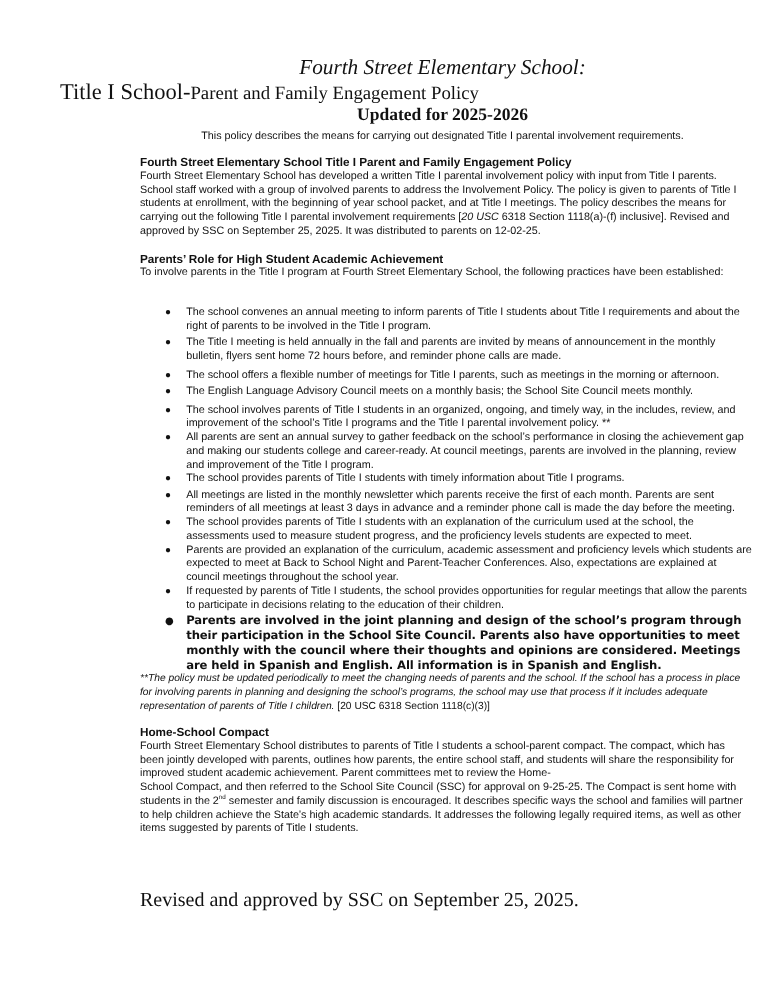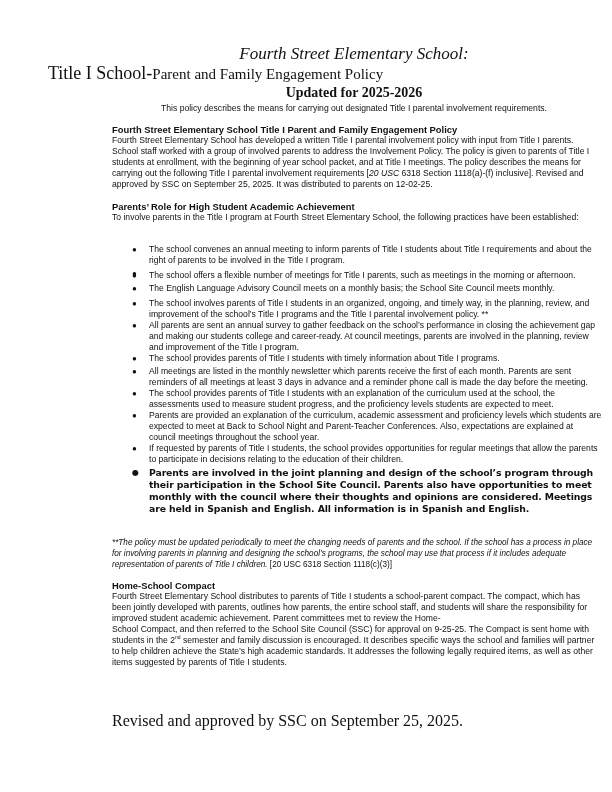--- a/index.html
+++ b/index.html
@@ -46,24 +46,24 @@
     <p class="p"><span>Fourth Street Elementary School has developed a written Title I parental involvement policy with input from Title I parents. School staff worked with a group of involved parents to address the Involvement Policy. The policy is given to parents of Title I students at enrollment, with the beginning of year school packet, and at Title I meetings. The policy describes the means for carrying out the following Title I parental involvement requirements [</span><span class="it">20 USC</span><span> 6318 Section 1118(a)-(f) inclusive]. Revised and approved by SSC on September 25, 2025. It was distributed to parents on 12-02-25.</span></p>
   </div>
 
   <div class="block" style="top:201px;">
     <div class="h">Parents’ Role for High Student Academic Achievement</div>
     <p class="p">To involve parents in the Title I program at Fourth Street Elementary School, the following practices have been established:</p>
   </div>
 
   <ul class="bullets" style="top:244px;">
     <li><span class="dot">●</span><span>The school convenes an annual meeting to inform parents of Title I students about Title I requirements and about the right of parents to be involved in the Title I program.</span></li>
-    <li class="gap"><span class="dot">●</span></li>
+    <li class="gap"><span class="dot">●</span><span>The Title I meeting is held annually in the fall and parents are invited by means of announcement in the monthly bulletin, flyers sent home 72 hours before, and reminder phone calls are made.</span></li>
     <li class="gap" style="margin-top:4px;"><span class="dot">●</span><span>The school offers a flexible number of meetings for Title I parents, such as meetings in the morning or afternoon.</span></li>
     <li class="gap"><span class="dot">●</span><span>The English Language Advisory Council meets on a monthly basis; the School Site Council meets monthly.</span></li>
-    <li class="gap" style="margin-top:4px;"><span class="dot">●</span><span>The school involves parents of Title I students in an organized, ongoing, and timely way, in the planning, review, and improvement of the school’s Title I programs and the Title I parental involvement policy. **</span></li>
+    <li class="gap" style="margin-top:4px;"><span class="dot">●</span><span>The school involves parents of Title I students in an organized, ongoing, and timely way, in the includes, review, and improvement of the school’s Title I programs and the Title I parental involvement policy. **</span></li>
     <li><span class="dot">●</span><span>All parents are sent an annual survey to gather feedback on the school’s performance in closing the achievement gap and making our students college and career-ready. At council meetings, parents are involved in the planning, review and improvement of the Title I program.</span></li>
     <li><span class="dot">●</span><span>The school provides parents of Title I students with timely information about Title I programs.</span></li>
     <li class="gap"><span class="dot">●</span><span>All meetings are listed in the monthly newsletter which parents receive the first of each month. Parents are sent reminders of all meetings at least 3 days in advance and a reminder phone call is made the day before the meeting.</span></li>
     <li><span class="dot">●</span><span>The school provides parents of Title I students with an explanation of the curriculum used at the school, the assessments used to measure student progress, and the proficiency levels students are expected to meet.</span></li>
     <li><span class="dot">●</span><span>Parents are provided an explanation of the curriculum, academic assessment and proficiency levels which students are expected to meet at Back to School Night and Parent-Teacher Conferences. Also, expectations are explained at council meetings throughout the school year.</span></li>
     <li><span class="dot">●</span><span>If requested by parents of Title I students, the school provides opportunities for regular meetings that allow the parents to participate in decisions relating to the education of their children.</span></li>
     <li class="boldbig"><span class="dot">●</span><span>Parents are involved in the joint planning and design of the school’s program through their participation in the School Site Council. Parents also have opportunities to meet monthly with the council where their thoughts and opinions are considered. Meetings are held in Spanish and English. All information is in Spanish and English.</span></li>
   </ul>
 
   <div class="footnote"><span class="it">**The policy must be updated periodically to meet the changing needs of parents and the school. If the school has a process in place for involving parents in planning and designing the school’s programs, the school may use that process if it includes adequate representation of parents of Title I children.</span><span> [20 USC 6318 Section 1118(c)(3)]</span></div>

